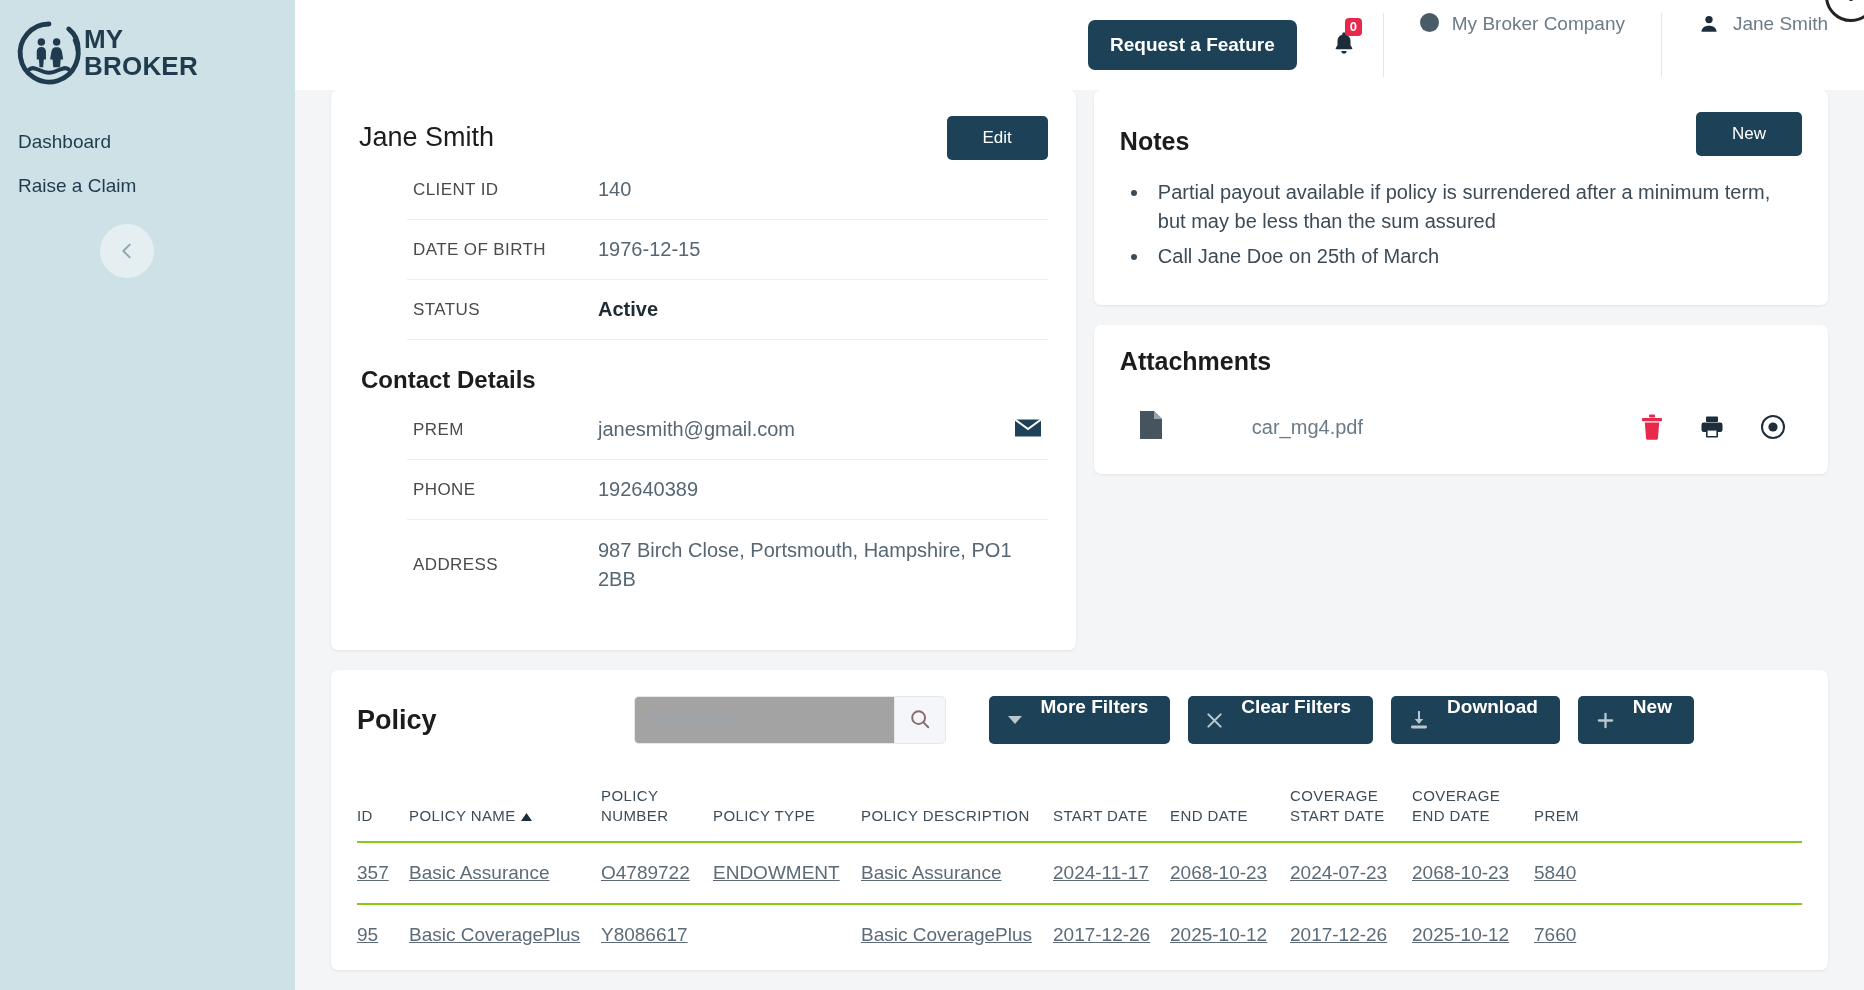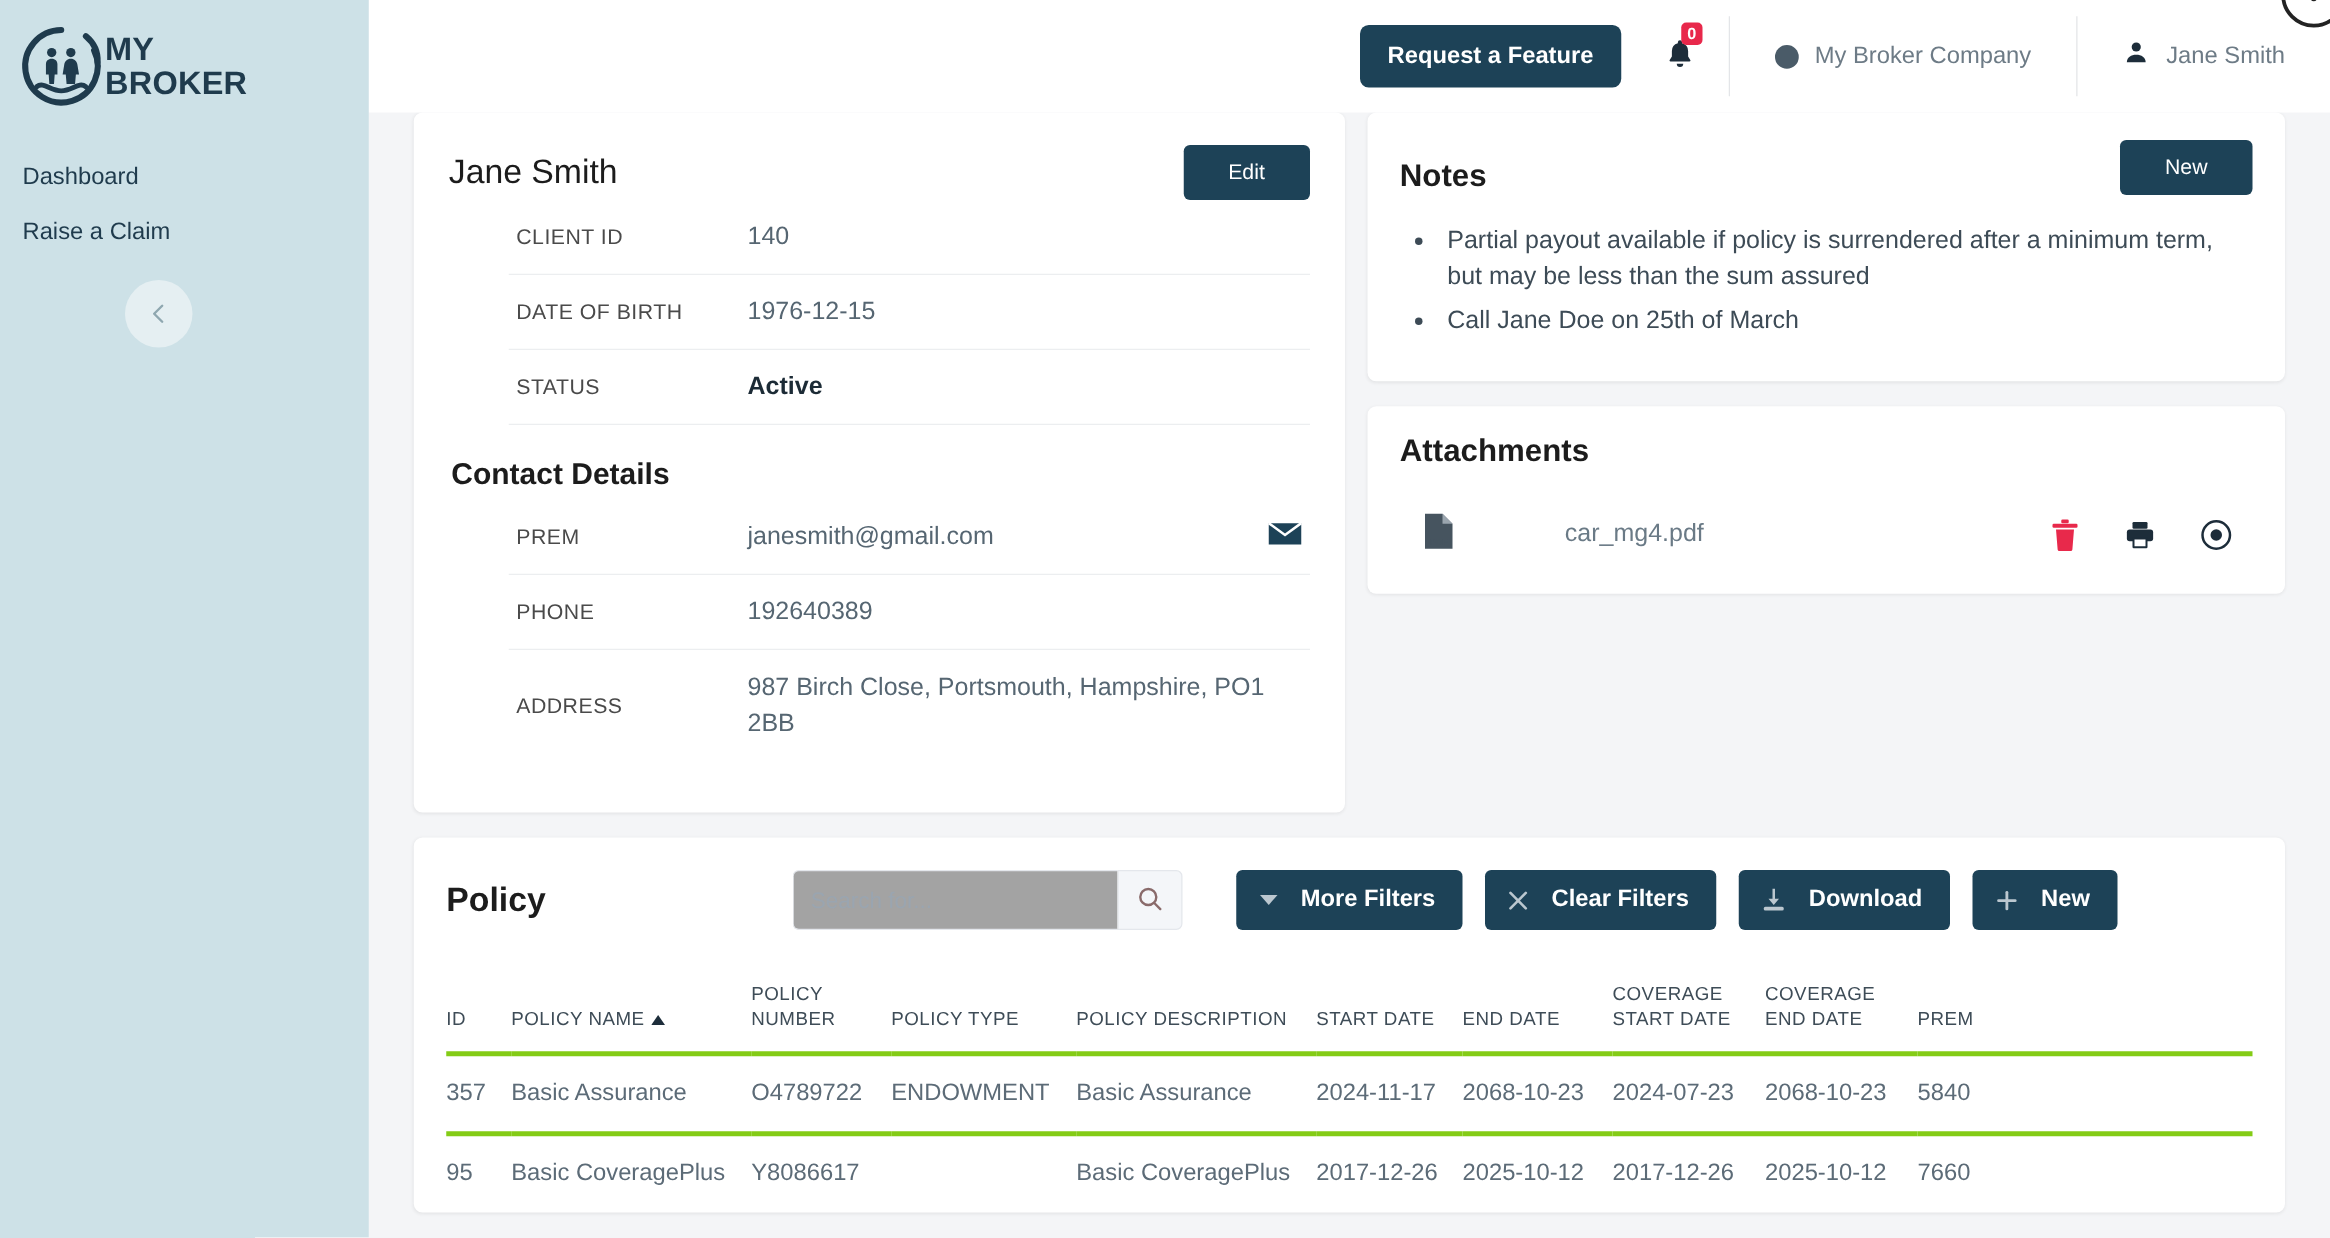--- a/index.html
+++ b/index.html
@@ -59,21 +59,21 @@
   }
   .bell-wrap { position: relative; margin-right: 26px; cursor: pointer; display:flex; align-items:center;}
   .bell-badge {
     position: absolute; top: -12px; left: 14px;
     background: #e8284b; color: #fff;
     font-size: 13px; font-weight: bold;
     border-radius: 4px; padding: 1px 5px; line-height: 1.25;
   }
   .topdiv { width: 1px; height: 64px; background: #e3e5e8; }
   .top-chip {
-    display: flex; align-items: center; gap: 13px;
+    display: flex; align-items: flex-start; gap: 13px;
     padding: 0 36px; height: 64px; cursor: pointer;
     color: #6d7b86; font-size: 19px; white-space: nowrap;
   }
   .company-dot { width: 19px; height: 19px; border-radius: 50%; background:#4a5b68; flex:0 0 19px;}
   .corner-circle {
     position: absolute; right: -13px; top: -30px;
     width: 52px; height: 52px; border-radius: 50%;
     border: 3px solid #232323; background: #fff;
   }
   .corner-circle:after {
@@ -150,38 +150,39 @@
   .search-input::placeholder { color: #9aa5b0; }
   .search-btn {
     width: 52px; height: 48px;
     background: #f4f6f9; border: 1px solid #e4e7ec;
     border-radius: 0 5px 5px 0; cursor: pointer;
     display: flex; align-items: center; justify-content: center;
   }
   .policy-actions { display: flex; gap: 18px; margin-left: 43px; }
   .pbtn {
     background: #1d4257; color: #fff; border: none; border-radius: 5px;
-    height: 48px; display: flex; align-items: center;
+    height: 48px; display: flex; 
     font-family: "Liberation Sans", sans-serif;
     font-size: 19px; font-weight: bold; cursor: pointer;
     padding: 0 22px 0 18px; gap: 18px; white-space: nowrap;
   }
   .pbtn .pico { display: flex; align-items: center; opacity: .92; }
 
   .ptable { width: 100%; border-collapse: collapse; margin-top: 42px; }
   .ptable th {
     font-size: 15px; color: #3e4c57; font-weight: normal;
     letter-spacing: .4px; text-align: left;
     vertical-align: bottom; padding: 0 0 14px 0;
     white-space: pre-line; line-height: 1.35;
   }
   .ptable td {
     font-size: 19px; color: #5c6b77;
-    padding: 19px 0; border-top: 4px solid #84cc16;
+    padding: 19px 0; border-top: 2px solid #84cc16;
     white-space: nowrap;
+    text-decoration: underline;
   }
   .sort-caret { display:inline-block; margin-left: 5px; }
   .c-id { width: 52px; }
   .c-name { width: 192px; }
   .c-num { width: 112px; }
   .c-type { width: 148px; }
   .c-desc { width: 192px; }
   .c-sd { width: 117px; }
   .c-ed { width: 120px; }
   .c-csd { width: 122px; }

